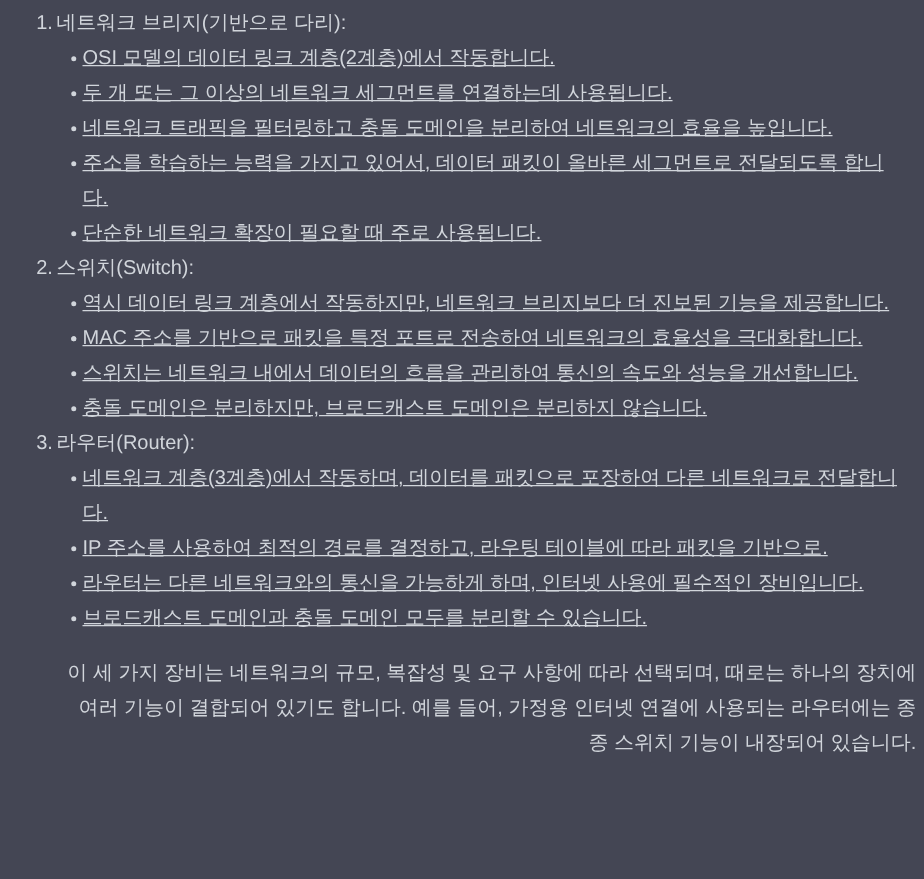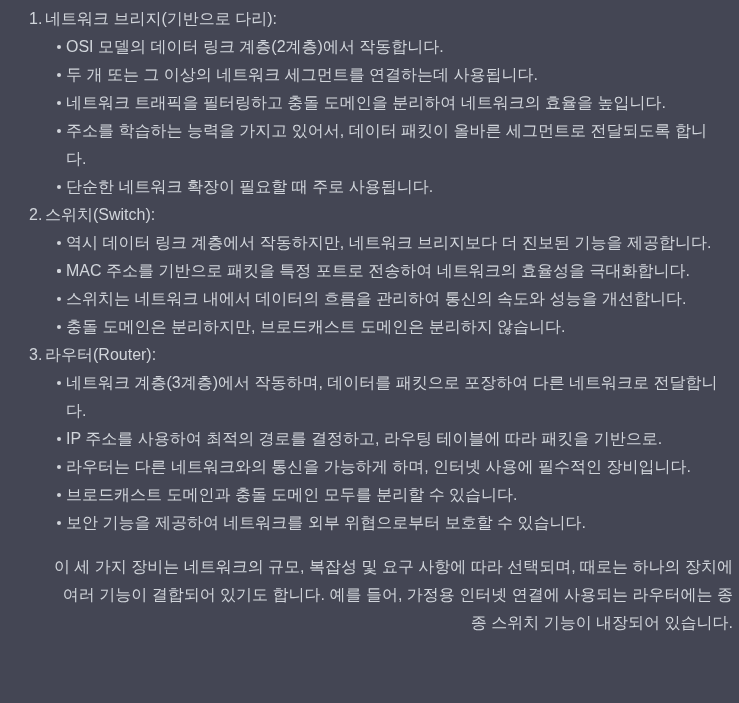--- a/index.html
+++ b/index.html
@@ -40,20 +40,21 @@
   }
   ul.bullet-list {
     list-style: none;
     margin: 0;
     padding: 0;
   }
   ul.bullet-list > li {
     position: relative;
     padding-left: 66px;
     padding-right: 12px;
+    text-decoration: underline;
   }
   .bullet-dot {
     position: absolute;
     left: 57px;
     top: 12px;
     width: 4px;
     height: 4px;
     border-radius: 50%;
     background: #d1d5db;
   }
@@ -99,20 +100,19 @@
     <li>
       <div class="item-head">
         <span class="item-num">3.</span>
         <span>라우터(Router):</span>
       </div>
       <ul class="bullet-list">
         <li><span class="bullet-dot"></span><span>네트워크 계층(3계층)에서 작동하며, 데이터를 패킷으로 포장하여 다른 네트워크로 전달합니다.</span></li>
         <li><span class="bullet-dot"></span><span>IP 주소를 사용하여 최적의 경로를 결정하고, 라우팅 테이블에 따라 패킷을 기반으로.</span></li>
         <li><span class="bullet-dot"></span><span>라우터는 다른 네트워크와의 통신을 가능하게 하며, 인터넷 사용에 필수적인 장비입니다.</span></li>
         <li><span class="bullet-dot"></span><span>브로드캐스트 도메인과 충돌 도메인 모두를 분리할 수 있습니다.</span></li>
-        <li><span class="bullet-dot"></span><span>보안 기능을 제공하여 네트워크를 외부 위협으로부터 보호할 수 있습니다.</span></li>
       </ul>
     </li>
 
   </ol>
 
   <p class="closing">이 세 가지 장비는 네트워크의 규모, 복잡성 및 요구 사항에 따라 선택되며, 때로는 하나의 장치에 여러 기능이 결합되어 있기도 합니다. 예를 들어, 가정용 인터넷 연결에 사용되는 라우터에는 종종 스위치 기능이 내장되어 있습니다.</p>
 </div>
 
 </body></html>

